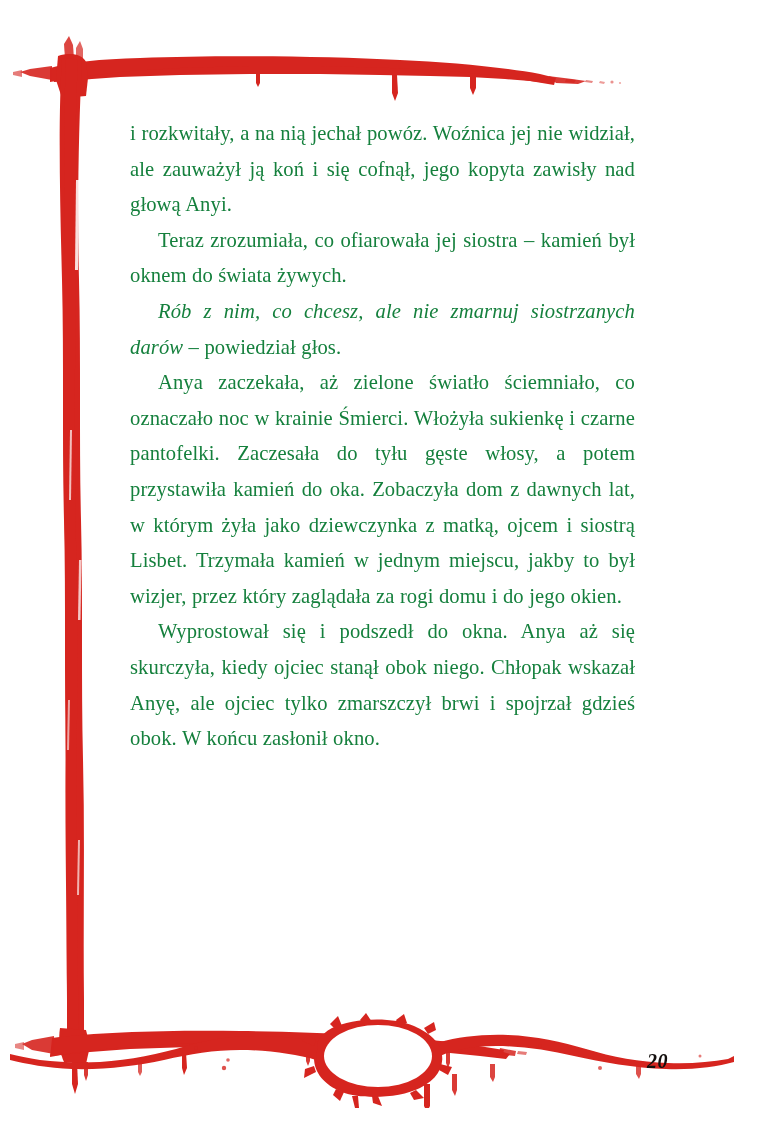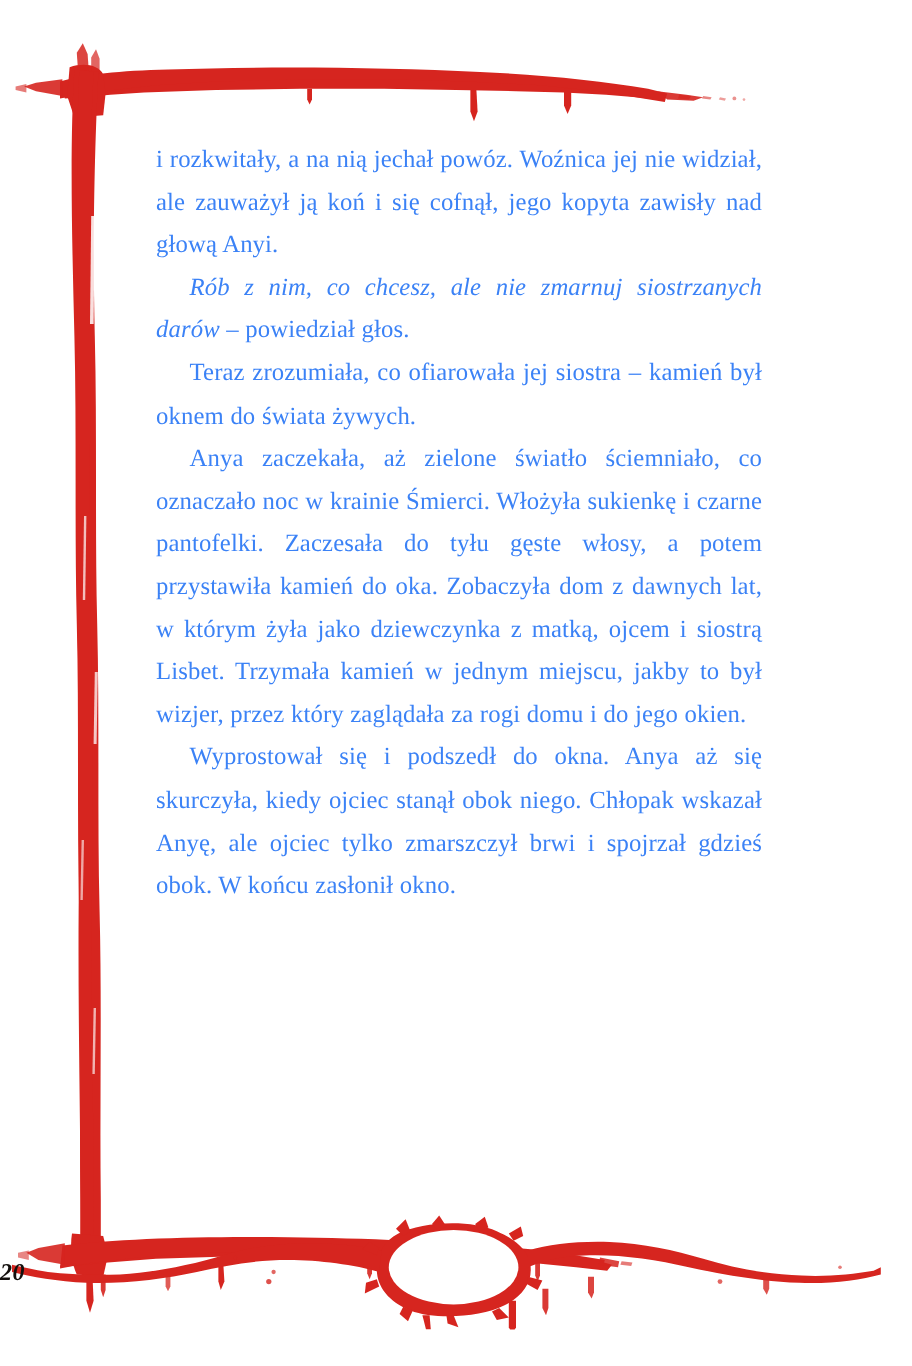--- a/index.html
+++ b/index.html
@@ -31,21 +31,21 @@
   #text-column {
     position: absolute;
     left: 130px;
     top: 116px;
     width: 505px;
   }
   .para {
     margin: 0;
     font-size: 20.6px;
     line-height: 35.6px;
-    color: #3b82f6;
+    color: #15803d;
     text-align: justify;
     text-indent: 28px;
     letter-spacing: 0.1px;
     word-spacing: 0.2px;
     -webkit-font-smoothing: antialiased;
   }
   .para.first {
     text-indent: 0;
   }
   .para.italic {
@@ -61,21 +61,21 @@
     left: 0;
     top: 1012px;
     width: 760px;
     height: 96px;
   }
   #page-number {
     position: absolute;
     left: 0;
     top: 38px;
     width: 668px;
-    text-align: left;
+    text-align: right;
     font-size: 20px;
     font-style: italic;
     font-weight: 700;
     color: #14100e;
     letter-spacing: 0.5px;
     z-index: 4;
   }
 </style>
 </head>
 <body>
@@ -231,22 +231,22 @@
       <path d="M182,1052 l 4,0 l 1,16 l -3,7 l -2,-7 z"></path>
       <path d="M306,1051 l 4,0 l 0,10 l -2,5 l -2,-5 z" opacity="0.9"></path>
       <path d="M446,1051 l 4,0 l 0,12 l -2,5 l -2,-5 z" opacity="0.9"></path>
       <circle cx="228" cy="1060" r="1.8" opacity="0.7"></circle>
       <circle cx="352" cy="1062" r="1.5" opacity="0.6"></circle>
     </g>
   </svg>
 
   <div id="text-column">
     <p class="para first">i rozkwitały, a na nią jechał powóz. Woźnica jej nie widział, ale zauważył ją koń i się cofnął, jego kopyta zawisły nad głową Anyi.</p>
+    <p class="para">Teraz zrozumiała, co ofiarowała jej siostra – kamień był oknem do świata żywych.</p>
     <p class="para italic"><span>Rób z nim, co chcesz, ale nie zmarnuj siostrzanych darów</span><span class="roman"> – powiedział głos.</span></p>
-    <p class="para">Teraz zrozumiała, co ofiarowała jej siostra – kamień był oknem do świata żywych.</p>
     <p class="para">Anya zaczekała, aż zielone światło ściemniało, co oznaczało noc w krainie Śmierci. Włożyła sukienkę i czarne pantofelki. Zaczesała do tyłu gęste włosy, a potem przystawiła kamień do oka. Zobaczyła dom z dawnych lat, w którym żyła jako dziewczynka z matką, ojcem i siostrą Lisbet. Trzymała kamień w jednym miejscu, jakby to był wizjer, przez który zaglądała za rogi domu i do jego okien.</p>
     <p class="para">Wyprostował się i podszedł do okna. Anya aż się skurczyła, kiedy ojciec stanął obok niego. Chłopak wskazał Anyę, ale ojciec tylko zmarszczył brwi i spojrzał gdzieś obok. W końcu zasłonił okno.</p>
   </div>
 
   <div id="page-number-block">
     <svg class="brush-layer" style="height:96px;top:0;" viewBox="0 0 760 96" width="760" height="96" aria-hidden="true">
       <g fill="#d6251f">
 
         <path d="M332,16
                  C 352,6 392,4 414,14

